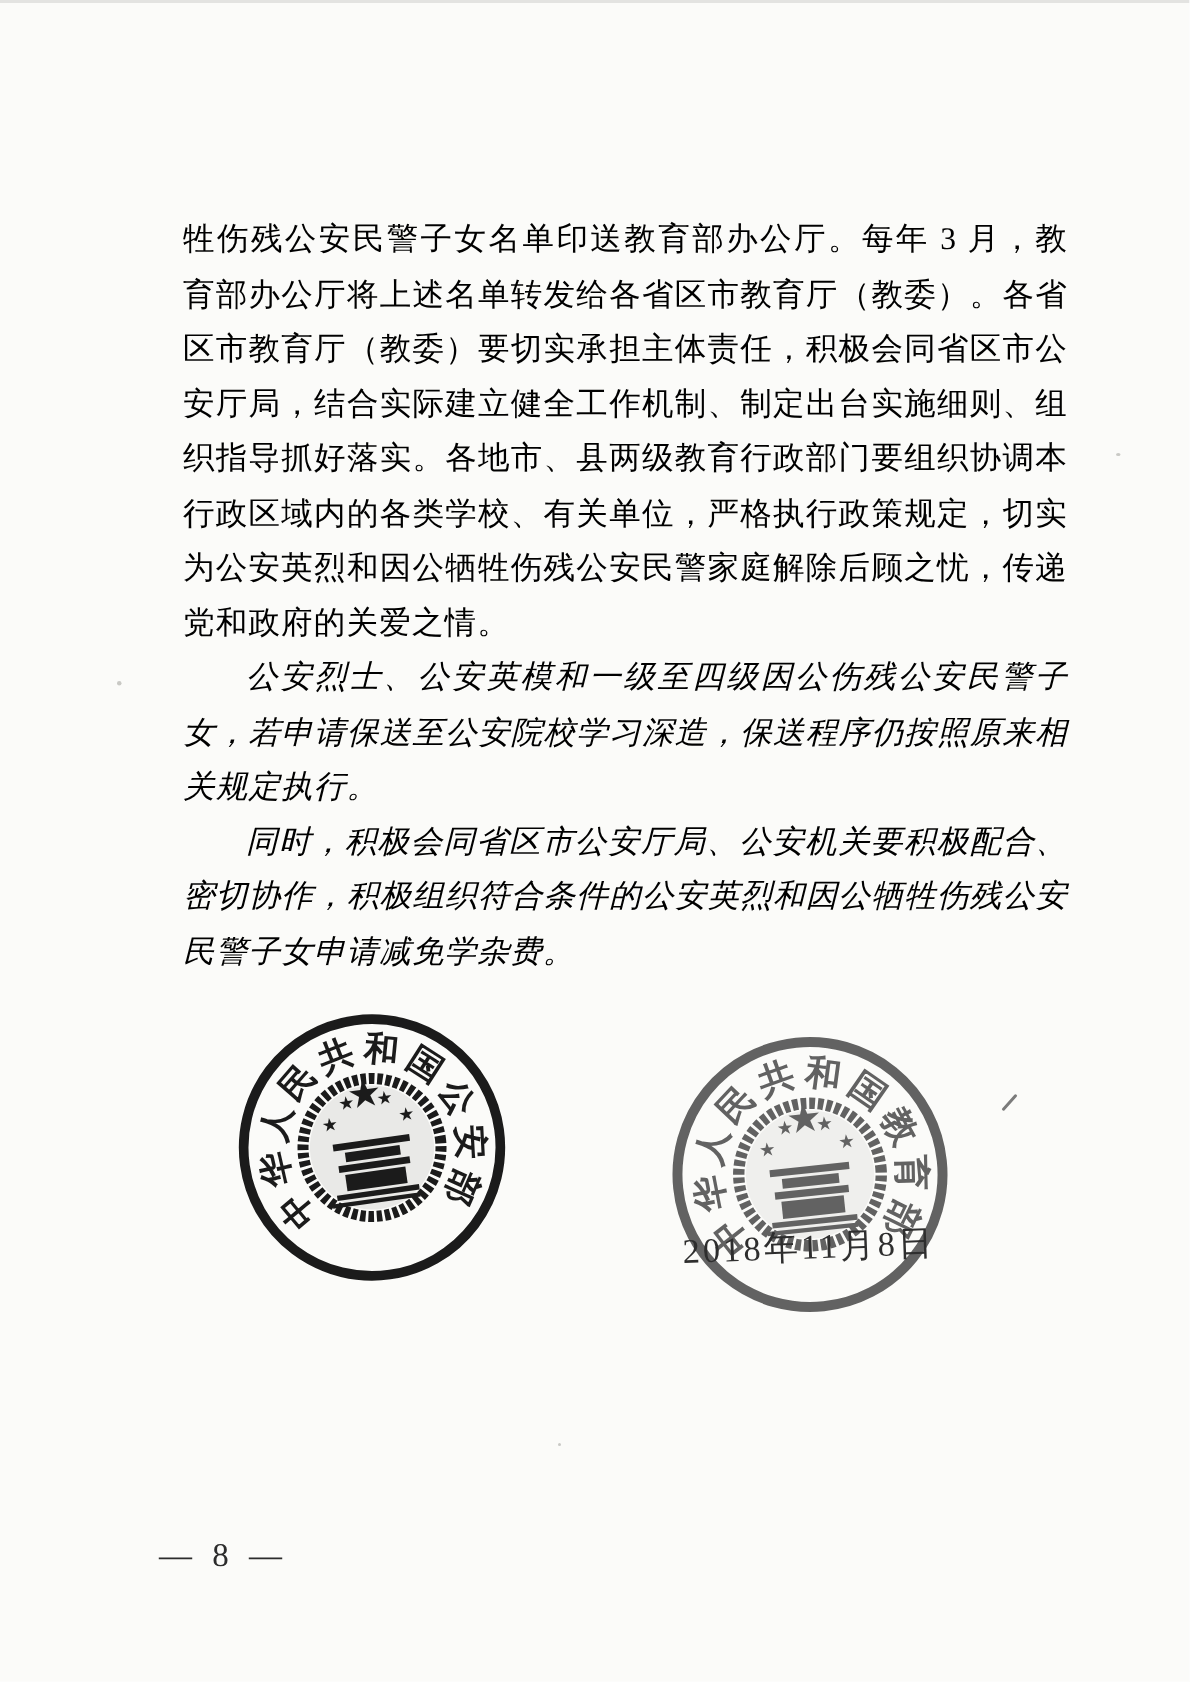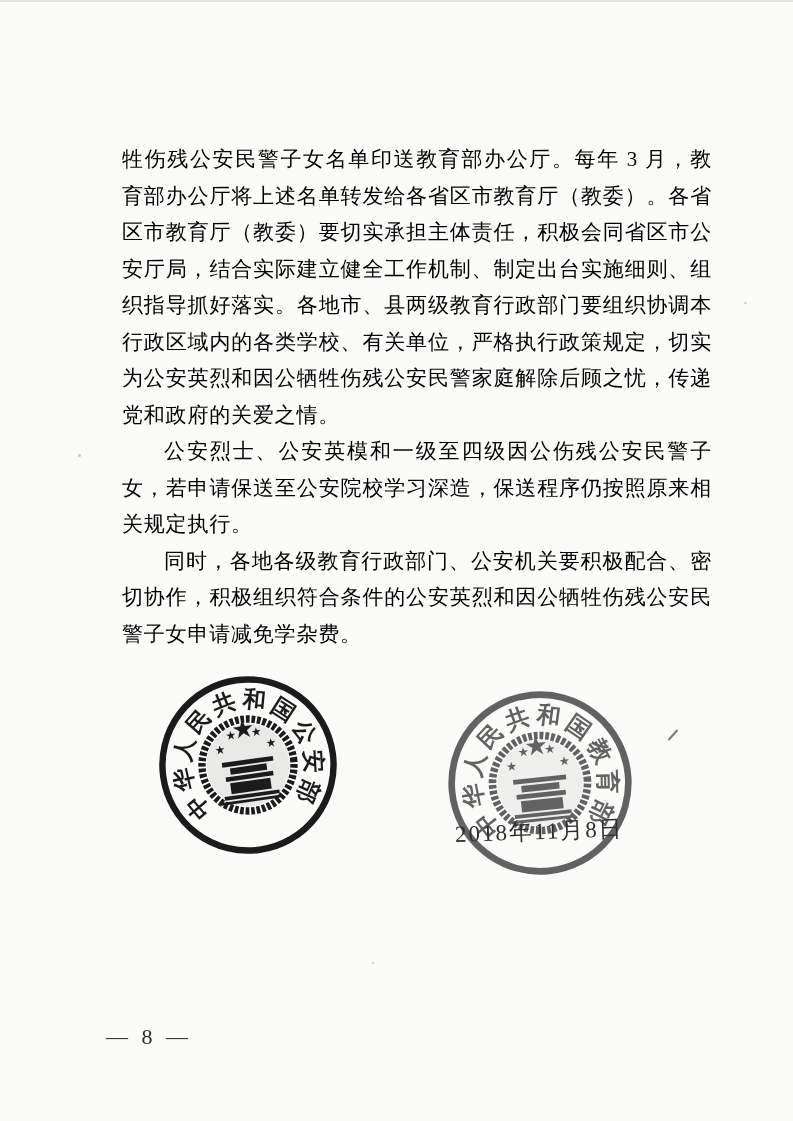--- a/index.html
+++ b/index.html
@@ -19,21 +19,21 @@
   .text-block {
     position:absolute;
     left:122px; top:139px; width:590px;
     font-size:21px;
     line-height:36.5px;
     letter-spacing:0.8px;
     color:#000000;
     text-align:justify;
   }
   .text-block p { margin:0; }
-  .text-block p.indented { text-indent:2em; }
+  .text-block p.indented { text-indent:2em;font-style:italic; }
   
   .seal {
     position:absolute;
   }
   .seal svg { display:block; width:100%; height:100%; }
   .seal-left {
     left:156px; top:671px; width:184px; height:184px;
     color:#1b1b1b;
     transform:rotate(-8deg);
   }
@@ -87,21 +87,21 @@
   .speck.s3 { left:372px; top:960px; width:2px; height:2px; }
 </style>
 </head>
 <body>
 
 <div class="page">
 
   <div class="text-block">
     <p>牲伤残公安民警子女名单印送教育部办公厅。每年 3 月，教育部办公厅将上述名单转发给各省区市教育厅（教委）。各省区市教育厅（教委）要切实承担主体责任，积极会同省区市公安厅局，结合实际建立健全工作机制、制定出台实施细则、组织指导抓好落实。各地市、县两级教育行政部门要组织协调本行政区域内的各类学校、有关单位，严格执行政策规定，切实为公安英烈和因公牺牲伤残公安民警家庭解除后顾之忧，传递党和政府的关爱之情。</p>
     <p class="indented">公安烈士、公安英模和一级至四级因公伤残公安民警子女，若申请保送至公安院校学习深造，保送程序仍按照原来相关规定执行。</p>
-    <p class="indented">同时，各地各级教育行政部门、公安机关要积极配合、密切协作，积极组织符合条件的公安英烈和因公牺牲伤残公安民警子女申请减免学杂费。</p>
+    <p class="indented">同时，积极会同省区市公安厅局、公安机关要积极配合、密切协作，积极组织符合条件的公安英烈和因公牺牲伤残公安民警子女申请减免学杂费。</p>
   </div>
 
   <div class="seal seal-left">
     <svg viewBox="0 0 200 200">
       <circle cx="100" cy="100" r="93" fill="none" stroke="currentColor" stroke-width="7"></circle>
       <g class="ring-text">
           <text x="100" y="37" transform="rotate(-122 100 100)" text-anchor="middle">中</text>
           <text x="100" y="37" transform="rotate(-94.88888888888889 100 100)" text-anchor="middle">华</text>
           <text x="100" y="37" transform="rotate(-67.77777777777777 100 100)" text-anchor="middle">人</text>
           <text x="100" y="37" transform="rotate(-40.66666666666667 100 100)" text-anchor="middle">民</text>

